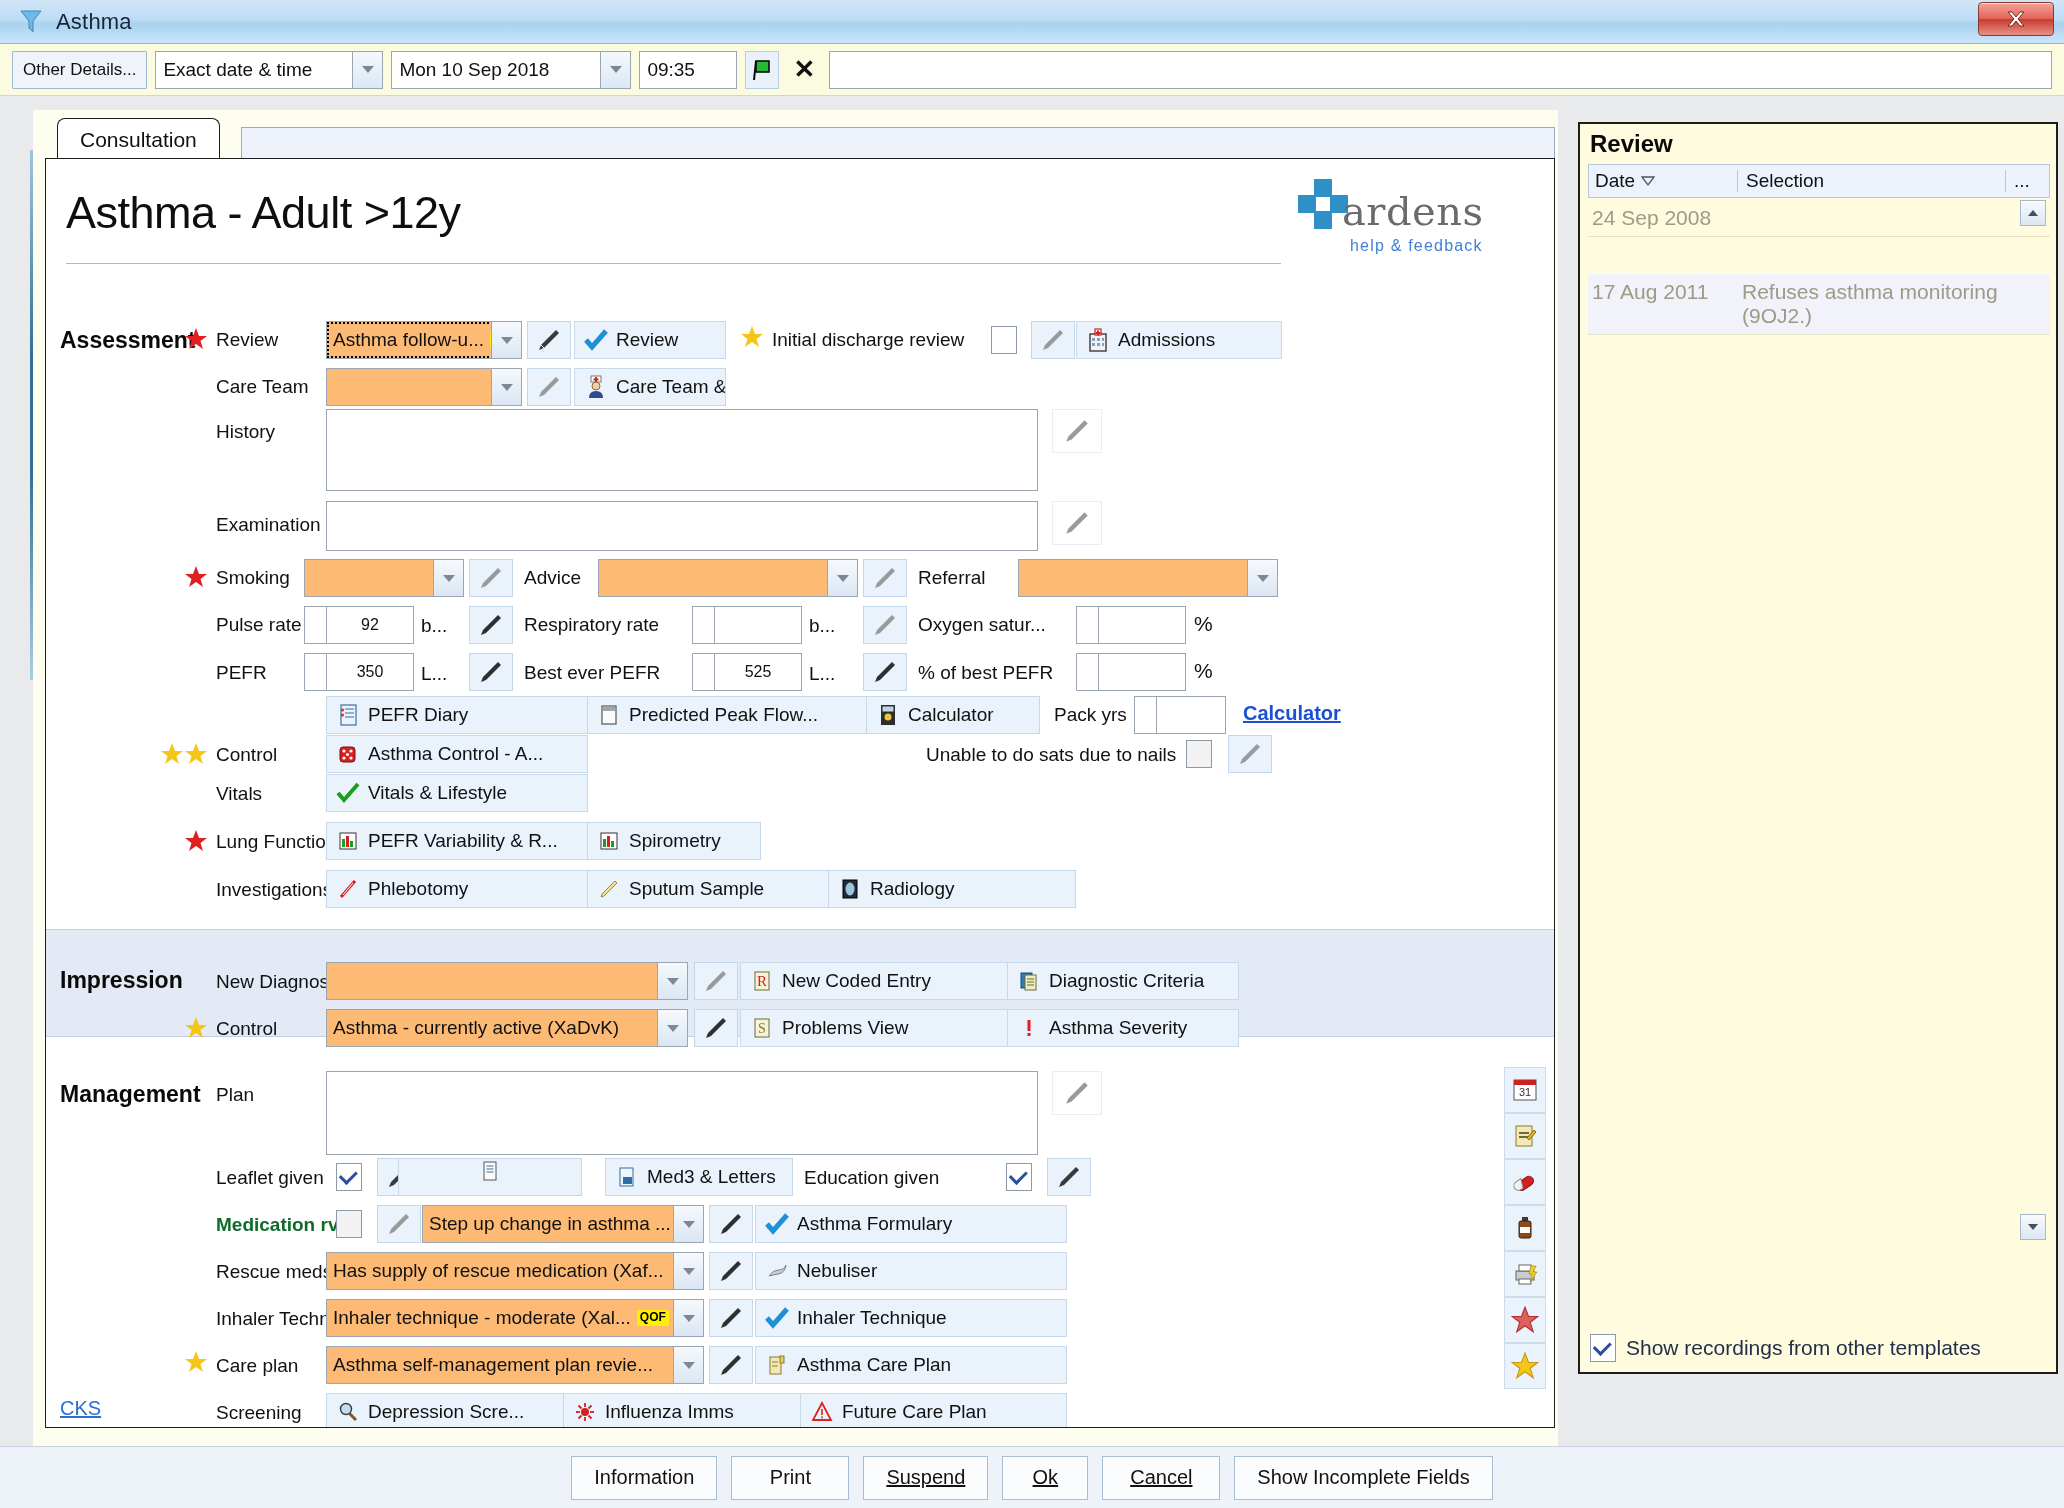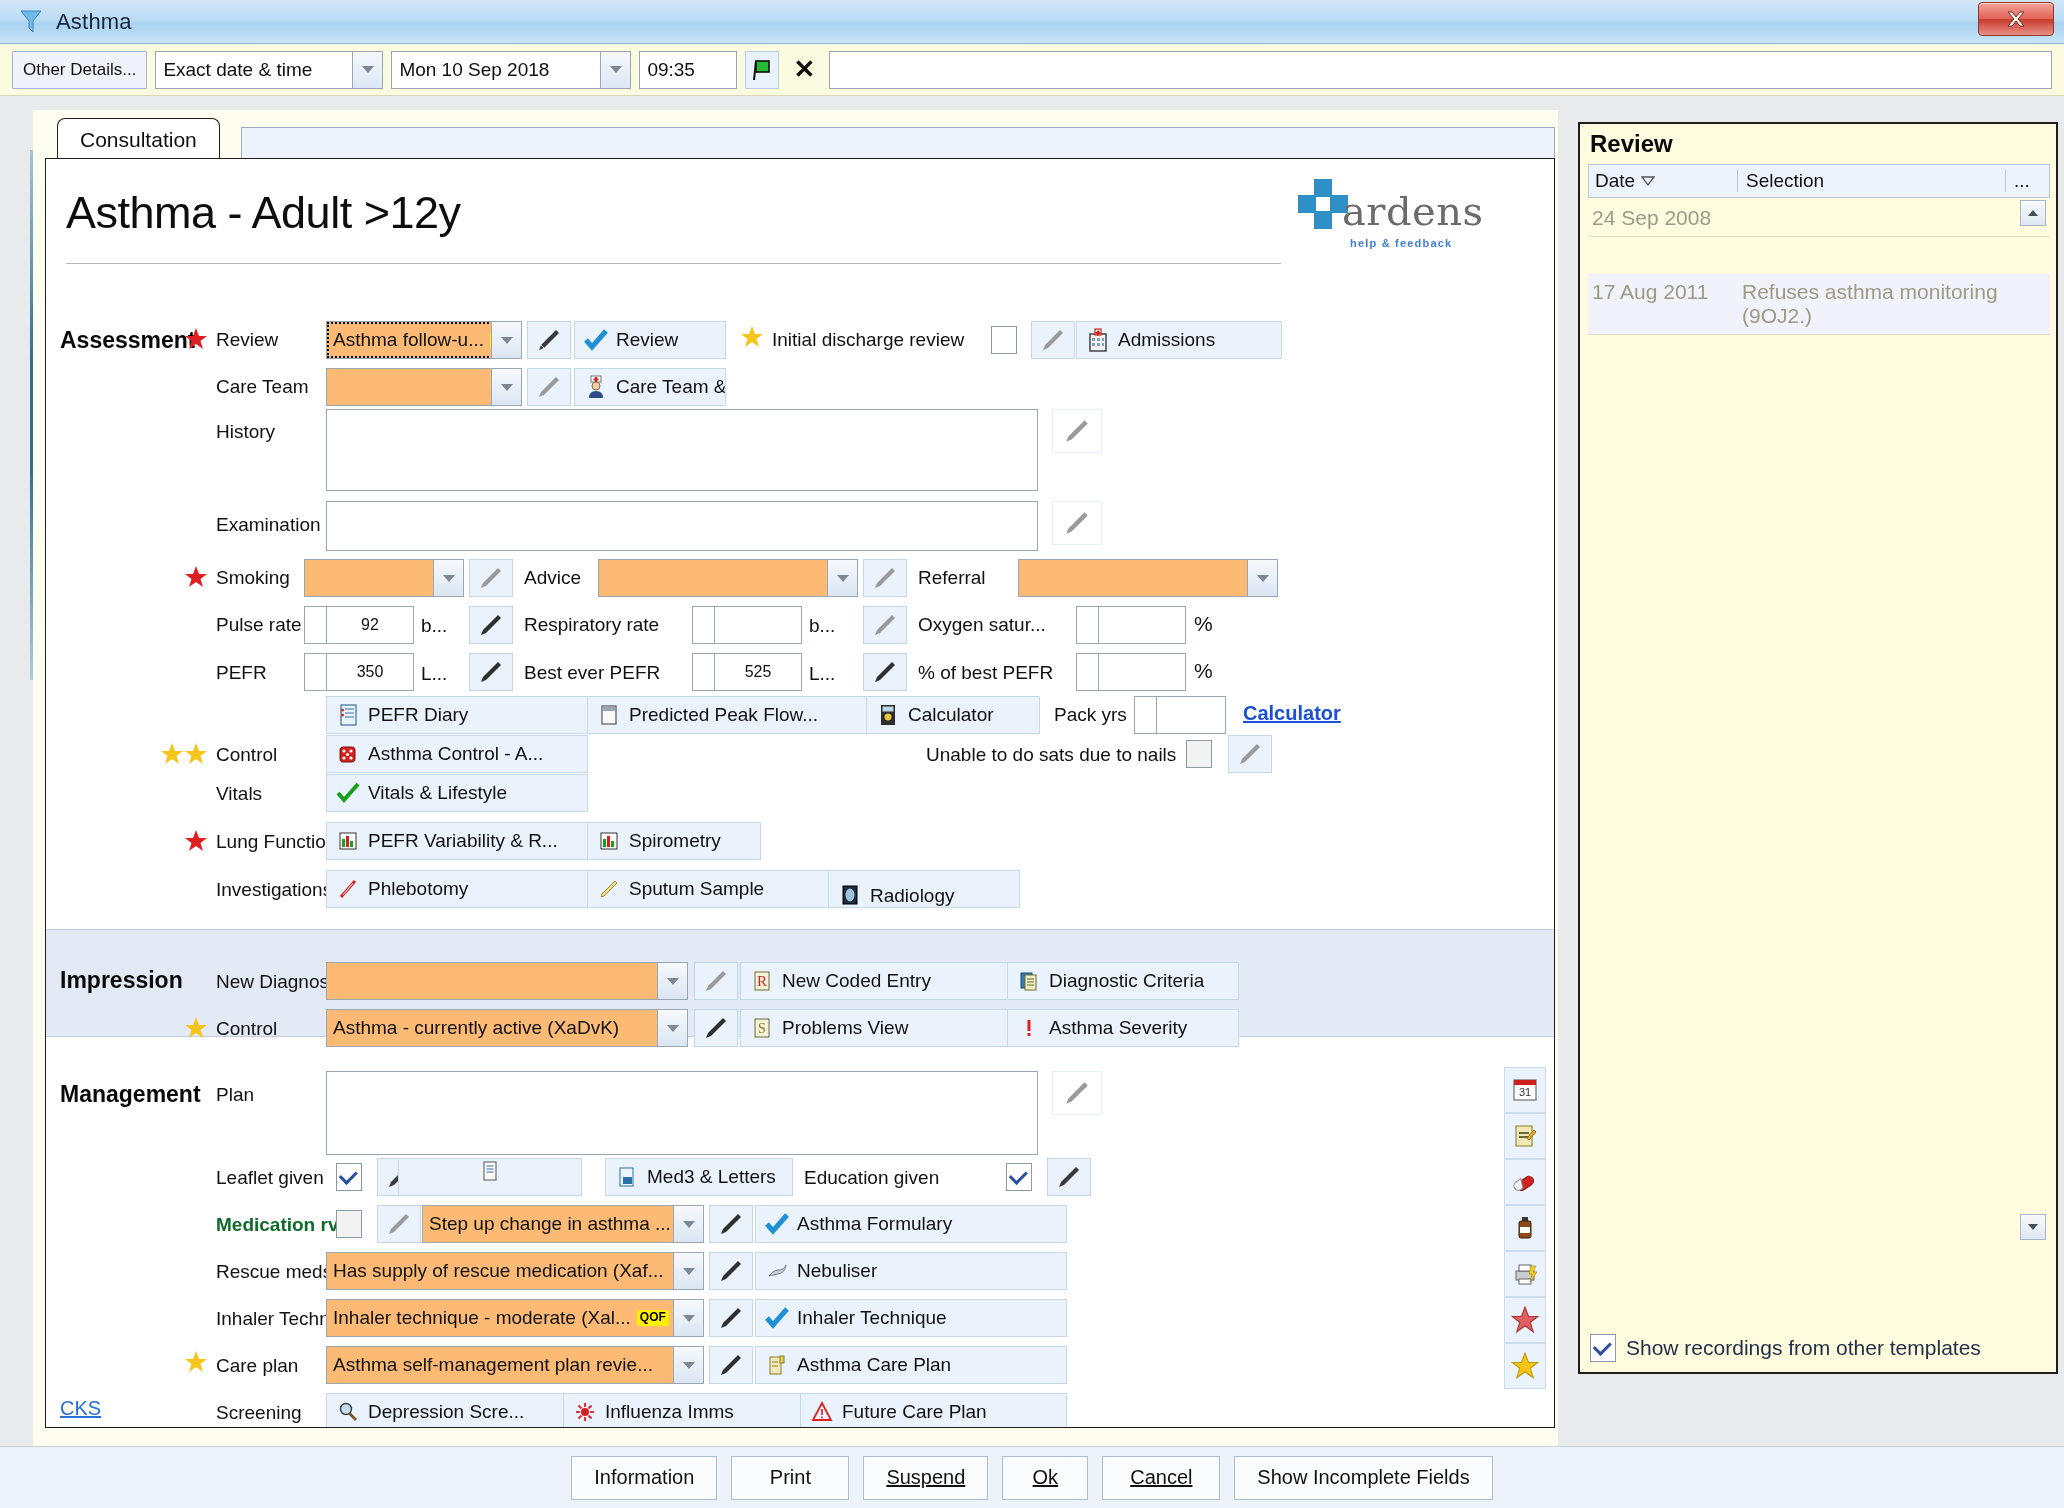--- a/index.html
+++ b/index.html
@@ -116,22 +116,22 @@
   
   .ardens {
     position: absolute; right: 48px; top: 12px; width: 210px; height: 92px;
   }
   .ardens .plus { position: absolute; left: 0; top: 6px; width: 54px; height: 54px; }
   .ardens .word {
     position: absolute; left: 46px; top: 17px; font-family: "DejaVu Serif", serif;
     font-size: 40px; color: #6b6b6b; letter-spacing: .5px;
   }
   .ardens .sub {
-    position: absolute; left: 54px; top: 66px; font-size: 11px; color: #3f7fd6;
-    font-weight: bold; letter-spacing: 1.2px;
+    position: absolute; left: 54px; top: 66px; font-size: 16px; color: #3f7fd6;
+    font-weight: normal; letter-spacing: 1.2px;
   }
 
   
   .band {
     position: absolute; left: 0; width: 1508px;
     background: #e3eaf5; border-top: 1px solid #c3cfe0; border-bottom: 1px solid #c3cfe0;
   }
 
   .sect-label {
     position: absolute; font-size: 23px; font-weight: bold; color: #0a0a0a;
@@ -652,21 +652,21 @@
     <span>Phlebotomy</span>
   </div>
   <div class="btnitem" style="left:541px; top:711px; width:242px;">
     <span class="gl">
       <svg width="22" height="22" viewBox="0 0 22 22">
           <path d="M3 19 L6 18 L19 5 L17 3 L4 16 Z" fill="#f2e08a" stroke="#a08c30"></path>
         </svg>
     </span>
     <span>Sputum Sample</span>
   </div>
-  <div class="btnitem" style="left:782px; top:711px; width:192px;align-items:flex-end;">
+  <div class="btnitem" style="left:782px; top:711px; width:248px;">
     <span class="gl">
       <svg width="22" height="22" viewBox="0 0 22 22">
           <rect x="4" y="2" width="14" height="18" fill="#1d2b3a" stroke="#000"></rect>
           <ellipse cx="11" cy="11" rx="4.5" ry="6.5" fill="#9cc4dd"></ellipse>
         </svg>
     </span>
     <span>Radiology</span>
   </div>
 
   <div class="band" style="top:770px; height:108px;"></div>

